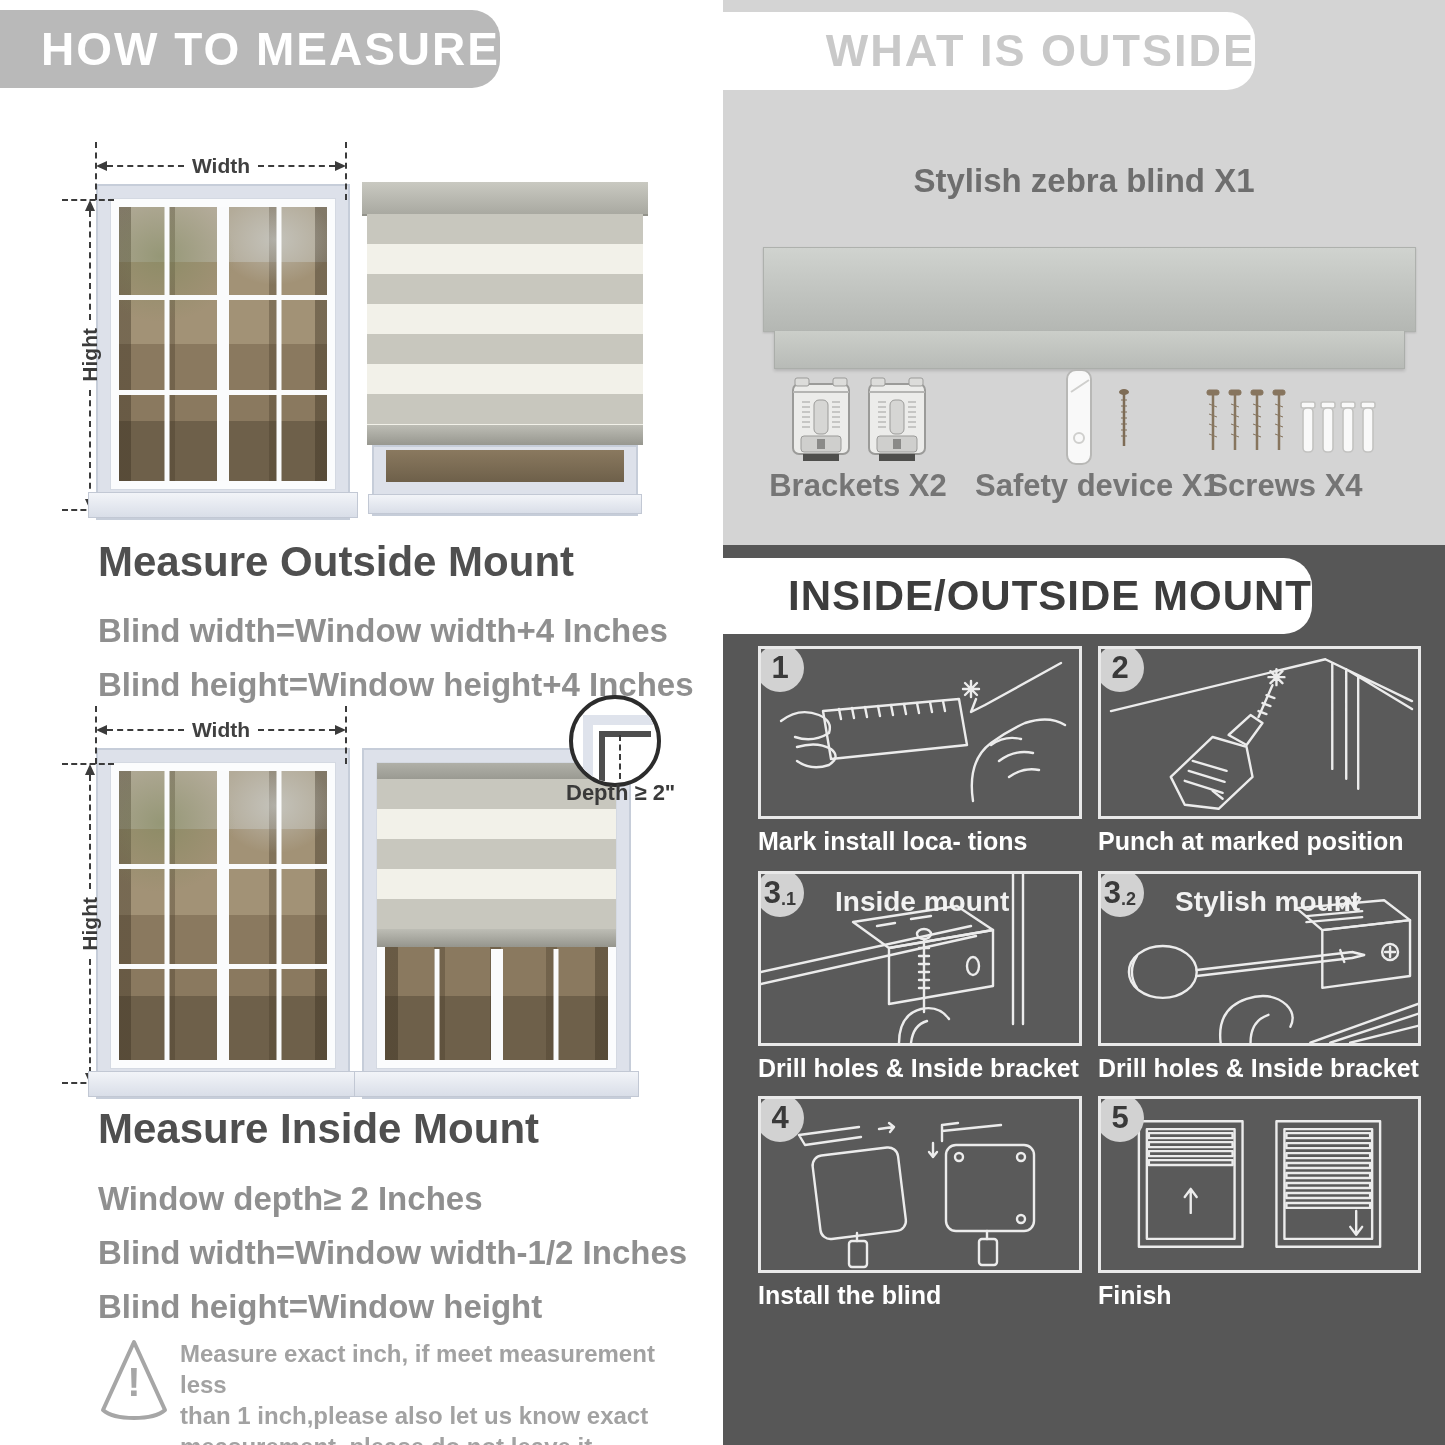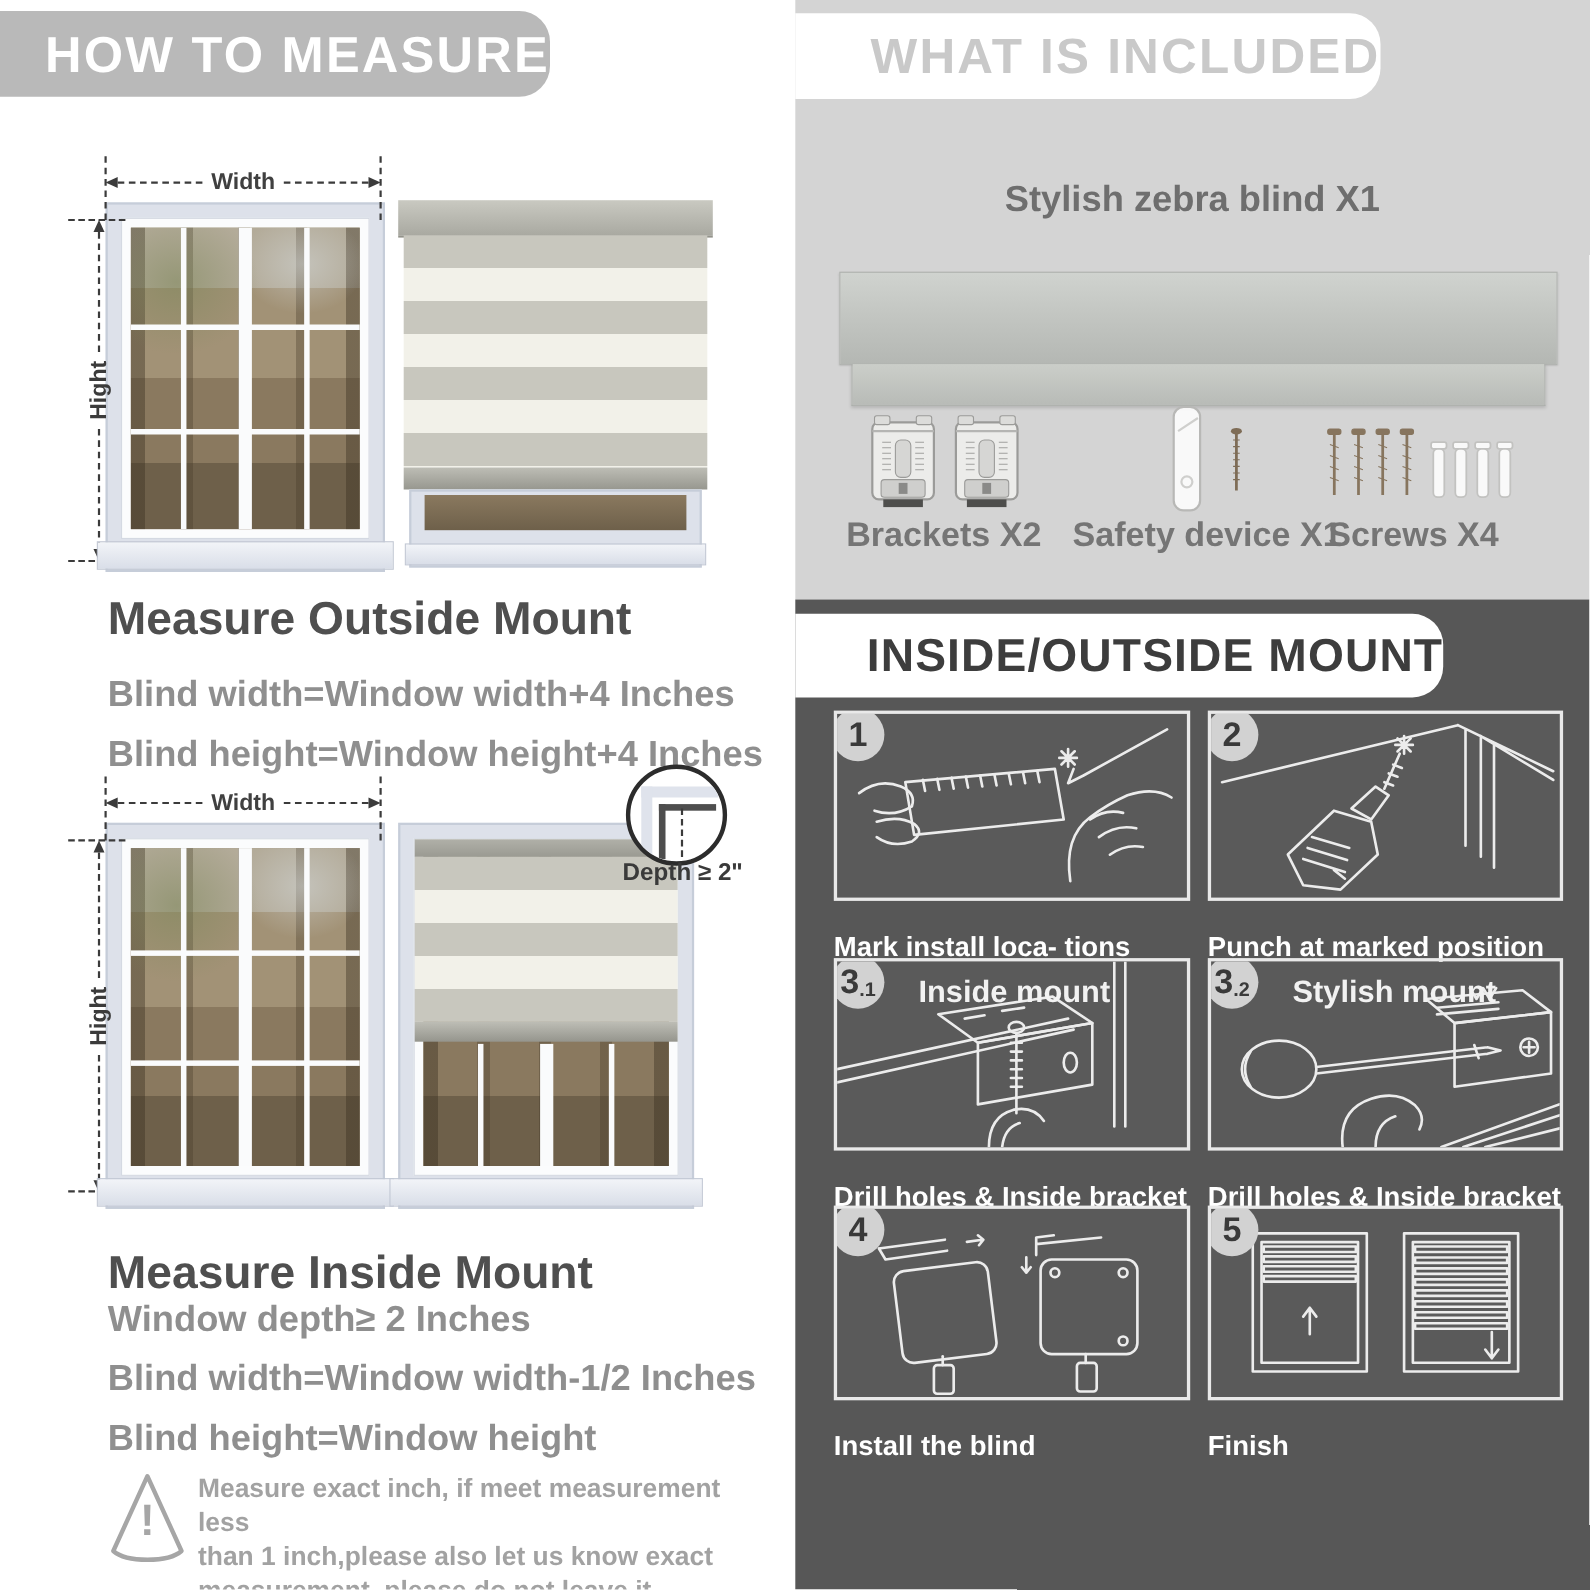--- a/index.html
+++ b/index.html
@@ -37,21 +37,21 @@
   #lbl-screws{left:462px;width:200px;}
 
   
   .step{position:absolute;}
   .frame{position:relative;border:3px solid #e9e9e9;overflow:hidden;background:rgba(255,255,255,0.02);}
   .badge{position:absolute;left:-5px;top:-5px;width:48px;height:48px;border-radius:50%;
     background:#d2d2d2;color:#3a3a3a;display:flex;align-items:center;justify-content:center;
     font-weight:bold;font-size:31px;z-index:3;}
   .badge .sub{font-size:18px;padding-top:12px;}
   .stitle{position:absolute;left:62px;top:12px;color:#f2f2f2;font-weight:bold;font-size:28px;z-index:3;white-space:nowrap;margin-left:12px;}
-  .cap{margin-top:28px;color:#ffffff;font-weight:bold;font-size:25px;white-space:nowrap;}
+  .cap{margin-top:8px;color:#ffffff;font-weight:bold;font-size:25px;white-space:nowrap;}
   .art{position:absolute;left:0;top:0;width:100%;height:100%;}
   .art path,.art rect,.art circle,.art ellipse,.art line{stroke:#ececec;fill:none;stroke-width:2.4;stroke-linecap:round;stroke-linejoin:round;}
   .art .fillstripe{fill:#dcdcdc;stroke:none;}
 
   
   .h-dark{position:absolute;font-size:42px;font-weight:bold;color:#4f4f4f;white-space:nowrap;}
   .p-gray{position:absolute;font-size:33px;font-weight:bold;color:#8f8f8f;white-space:nowrap;}
   #warn-text{position:absolute;left:180px;top:1338px;width:480px;font-size:24px;font-weight:bold;
     color:#a2a2a2;line-height:31px;}
   #warn-text span{display:block;}
@@ -227,38 +227,38 @@
 <div class="htick" style="left:62px;top:763px;width:52px"></div>
 <div class="htick" style="left:62px;top:1082px;width:52px"></div>
 
 <div id="depth-circle">
   <div class="band-outer"></div>
   <div class="band-dark"></div>
   <div class="dashline"></div>
 </div>
 <div id="depth-label">Depth ≥ 2"</div>
 
-<div class="h-dark" style="left:98px;top:1133px">Measure Inside Mount</div>
+<div class="h-dark" style="left:98px;top:1105px">Measure Inside Mount</div>
 <div class="p-gray" style="left:98px;top:1180px">Window depth≥ 2 Inches</div>
 <div class="p-gray" style="left:98px;top:1234px">Blind width=Window width-1/2 Inches</div>
 <div class="p-gray" style="left:98px;top:1288px">Blind height=Window height</div>
 
 <svg id="warn-tri" viewBox="0 0 72 86">
   <path d="M36 6 L67 74 Q58 82 36 82 Q14 82 5 74 Z" fill="none" stroke="#a6a6a6" stroke-width="4" stroke-linejoin="round"></path>
 </svg>
 <div id="warn-mark">!</div>
 <div id="warn-text">
   <span>Measure exact inch, if meet measurement less</span>
   <span>than 1 inch,please also let us know exact</span>
   <span>measurement, please do not leave it</span>
 </div>
 
 <div id="panel-included">
   <div class="banner" id="banner-included">
-    <span>WHAT IS INCLUDED</span>
+    <span>WHAT IS OUTSIDE</span>
   </div>
   <div id="product-title">Stylish zebra blind X1</div>
 
   <div class="cassette-bar"></div>
   <div class="cassette-lip"></div>
 
   <svg class="hwicon" style="left:64px;top:376px" width="68" height="92" viewBox="0 0 68 92">
     <rect x="6" y="8" width="56" height="70" rx="6" fill="#ececea" stroke="#9b9b99" stroke-width="2"></rect>
     <rect x="8" y="2" width="14" height="8" rx="2" fill="#dcdcda" stroke="#9b9b99"></rect>
     <rect x="46" y="2" width="14" height="8" rx="2" fill="#dcdcda" stroke="#9b9b99"></rect>

